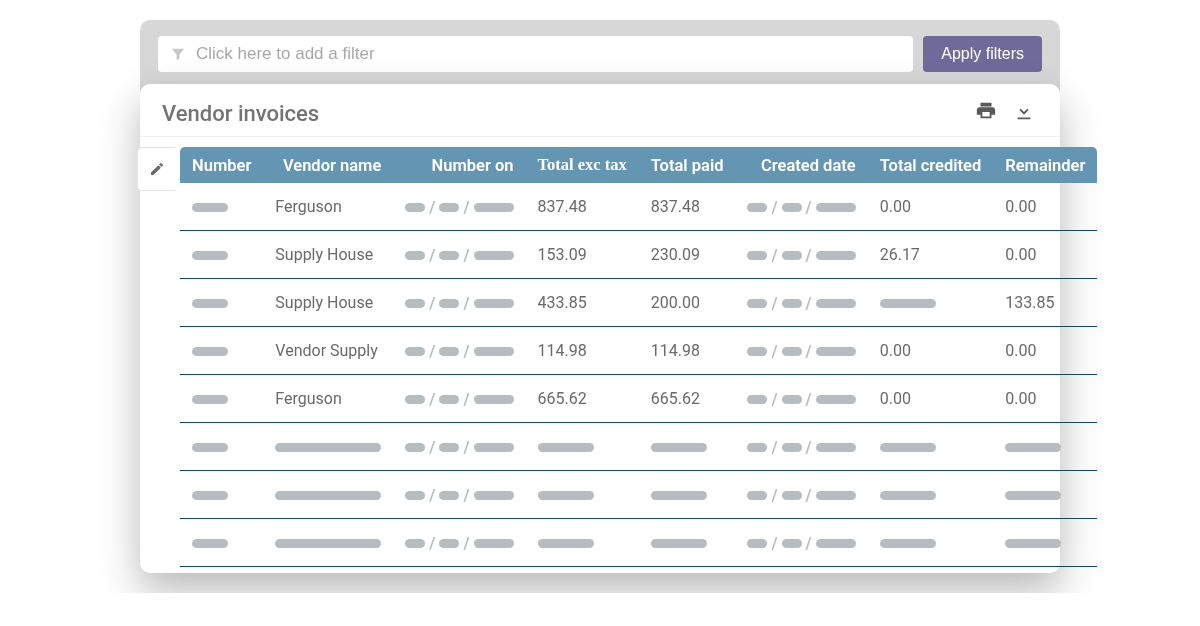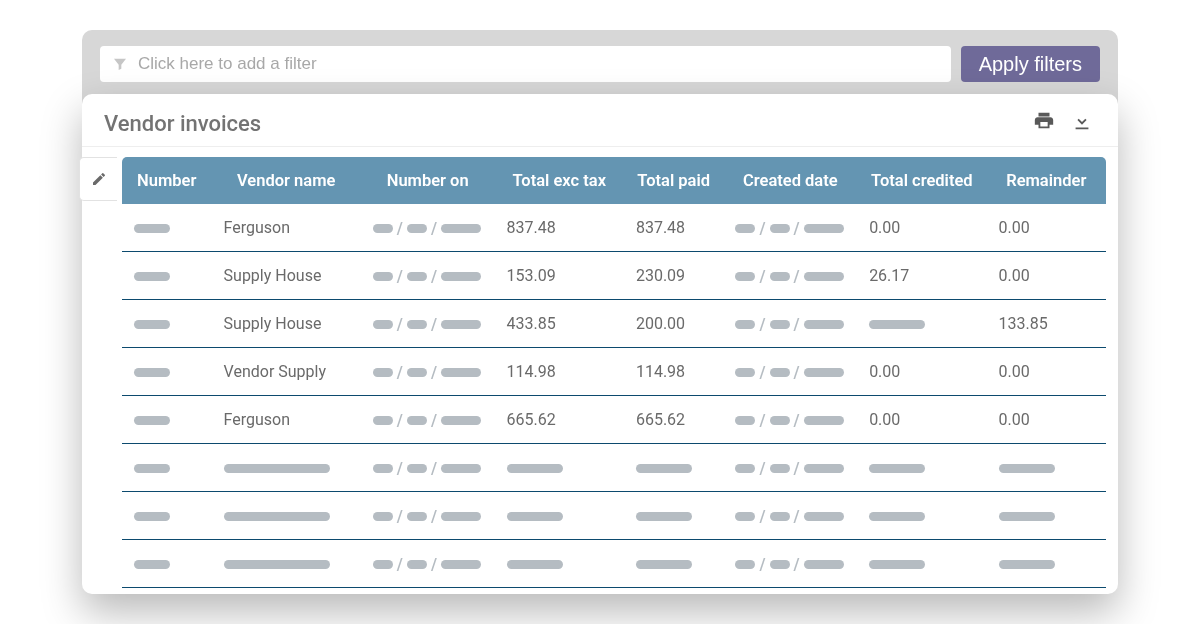--- a/index.html
+++ b/index.html
@@ -1,18 +1,18 @@
 <!DOCTYPE html>
 <html><head>
   <meta charset="utf-8">
   <style>
     * { box-sizing: border-box; margin: 0; padding: 0; }
     body { font-family: -apple-system, BlinkMacSystemFont, "Segoe UI", Roboto, sans-serif; background: #fff; padding: 20px; }
     
-    .container { width: 1036px; margin: 10px auto; position: relative; }
+    .container { width: 920px; margin: 0 auto; position: relative; }
     
     .filter-bar {
       background: #d7d7d7;
       border-radius: 10px;
       padding: 16px 18px 40px 18px;
       display: flex;
       gap: 10px;
       align-items: center;
     }
     .filter-input-wrap {
@@ -34,21 +34,21 @@
       background: transparent;
     }
     .filter-input::placeholder { color: #a8a8a8; }
     .apply-btn {
       background: #6f6a99;
       color: #fff;
       border: none;
       height: 36px;
       padding: 0 18px;
       border-radius: 4px;
-      font-size: 20px;
+      font-size: 16px;
       cursor: pointer;
     }
     
     .panel {
       background: #fff;
       border-radius: 10px;
       box-shadow: 0 18px 40px rgba(0,0,0,0.28);
       margin-top: -28px;
       position: relative;
       padding-bottom: 6px;
@@ -81,22 +81,22 @@
       justify-content: center;
       color: #6a6a6a;
       cursor: pointer;
       z-index: 2;
     }
     
     table { width: 100%; border-collapse: collapse; margin-left: 28px; width: calc(100% - 28px); }
     thead th {
       background: #6495b2;
       color: #fff;
-      text-align: center;
-      padding: 14px 12px;
+      text-align: right;
+      padding: 8px 12px;
       font-weight: 600;
       font-size: 16.5px;
       white-space: nowrap;
     }
     thead th:first-child { border-top-left-radius: 5px; }
     thead th:last-child { border-top-right-radius: 5px; }
     tbody tr { border-bottom: 1px solid #0c4a6e; }
     tbody td { padding: 14px 12px; font-size: 16px; color: #6a6a6a; vertical-align: middle; }
     
     .ph { display: inline-block; height: 9px; background: #b5bcc2; border-radius: 5px; }
@@ -106,21 +106,21 @@
     .ph-date { display: inline-flex; align-items: center; gap: 4px; color: #b5bcc2; font-weight: 600; }
     .ph-date .seg { display:inline-block; height:9px; background:#b5bcc2; border-radius:5px; }
     .ph-date .s1 { width: 20px; }
     .ph-date .s2 { width: 20px; }
     .ph-date .s3 { width: 40px; }
     .ph-date .slash { color: #b5bcc2; font-size: 16px; line-height: 1; }
     
     .col-number   { width: 9%; }
     .col-vendor   { width: 15%; }
     .col-created  { width: 13%; }
-    .col-totalex  { width: 13%; }
+    .col-totalex  { width: 13%; font-family: Liberation Serif, serif; }
     .col-paid     { width: 10%; }
     .col-paydate  { width: 13%; }
     .col-credited { width: 13%; }
     .col-rem      { width: 12%; }
   </style>
 </head>
 <body>
 
 <div class="container">
 

